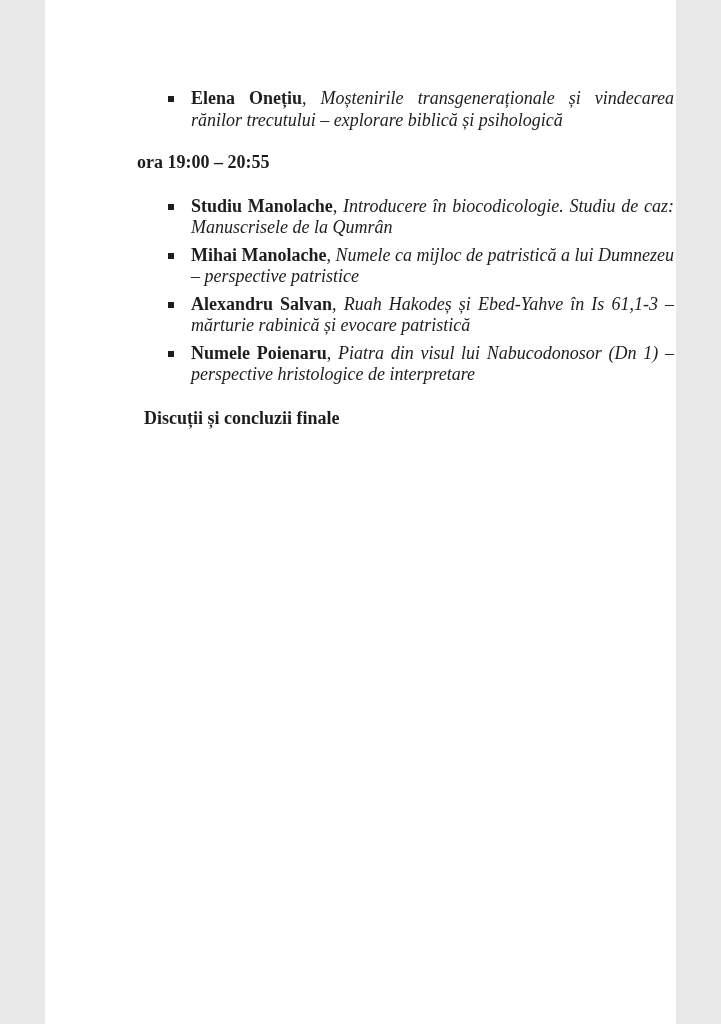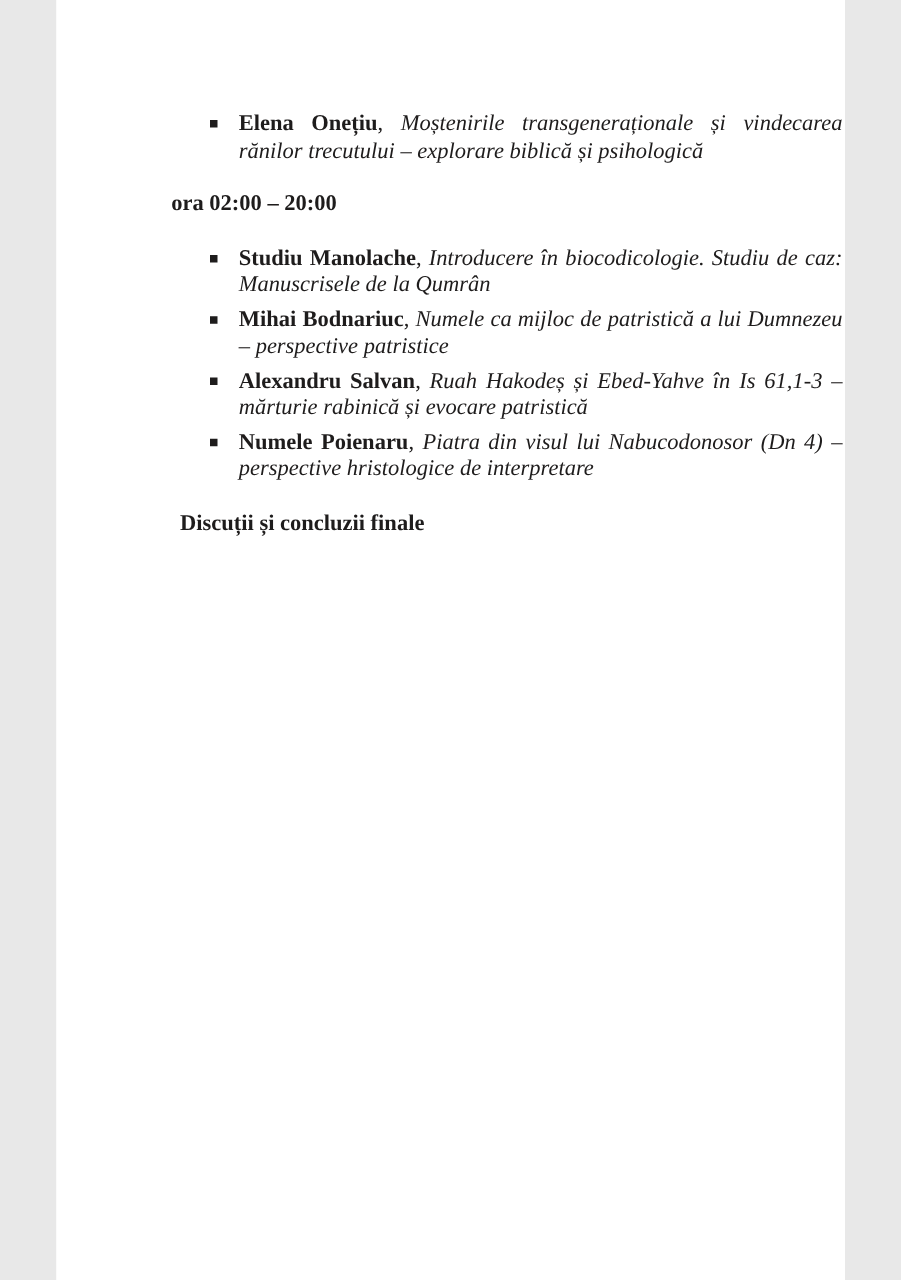--- a/index.html
+++ b/index.html
@@ -56,37 +56,37 @@
 <div class="page">
   <div class="content">
 
     <div class="bullet-list">
       <div class="bullet-item">
         <span class="bullet"></span>
         <span class="presenter">Elena Onețiu</span><span>, </span><span class="talk-title">Moștenirile transgeneraționale și vindecarea rănilor trecutului – explorare biblică și psihologică</span>
       </div>
     </div>
 
-    <div class="time-heading">ora 02:00 – 20:00</div>
+    <div class="time-heading">ora 19:00 – 20:55</div>
 
     <div class="bullet-list">
       <div class="bullet-item">
         <span class="bullet"></span>
         <span class="presenter">Studiu Manolache</span><span>, </span><span class="talk-title">Introducere în biocodicologie. Studiu de caz: Manuscrisele de la Qumrân</span>
       </div>
       <div class="bullet-item">
         <span class="bullet"></span>
-        <span class="presenter">Mihai Bodnariuc</span><span>, </span><span class="talk-title">Numele ca mijloc de patristică a lui Dumnezeu – perspective patristice</span>
+        <span class="presenter">Mihai Manolache</span><span>, </span><span class="talk-title">Numele ca mijloc de patristică a lui Dumnezeu – perspective patristice</span>
       </div>
       <div class="bullet-item">
         <span class="bullet"></span>
         <span class="presenter">Alexandru Salvan</span><span>, </span><span class="talk-title">Ruah Hakodeș și Ebed-Yahve în Is 61,1-3 – mărturie rabinică și evocare patristică</span>
       </div>
       <div class="bullet-item">
         <span class="bullet"></span>
-        <span class="presenter">Numele Poienaru</span><span>, </span><span class="talk-title">Piatra din visul lui Nabucodonosor (Dn 4) – perspective hristologice de interpretare</span>
+        <span class="presenter">Numele Poienaru</span><span>, </span><span class="talk-title">Piatra din visul lui Nabucodonosor (Dn 1) – perspective hristologice de interpretare</span>
       </div>
     </div>
 
     <div class="closing-heading">Discuții și concluzii finale</div>
 
   </div>
 </div>
 
 </body></html>

